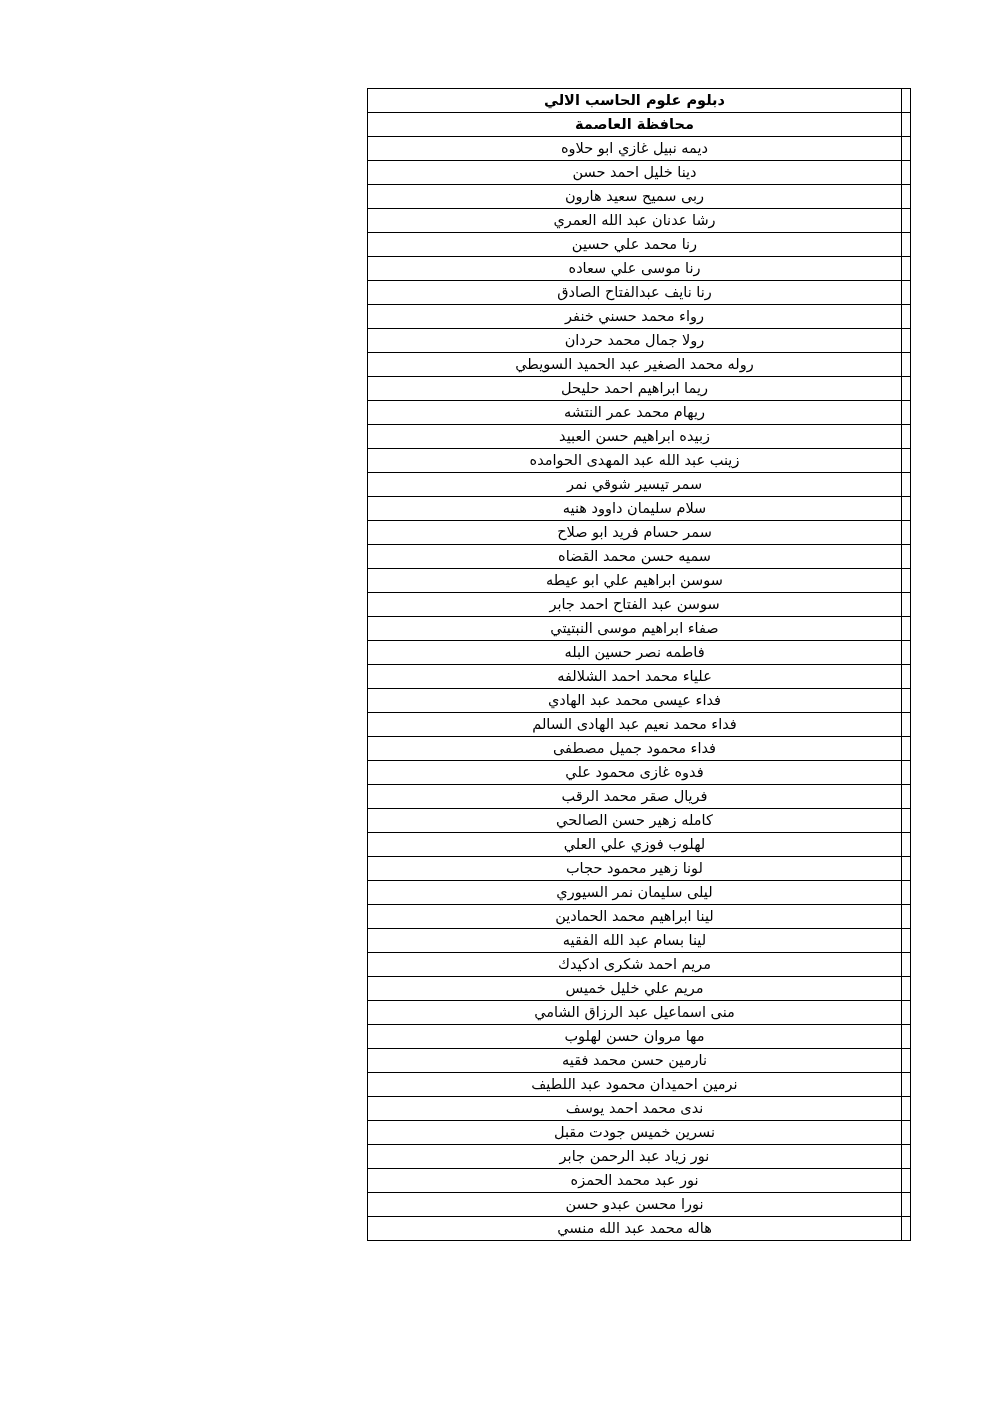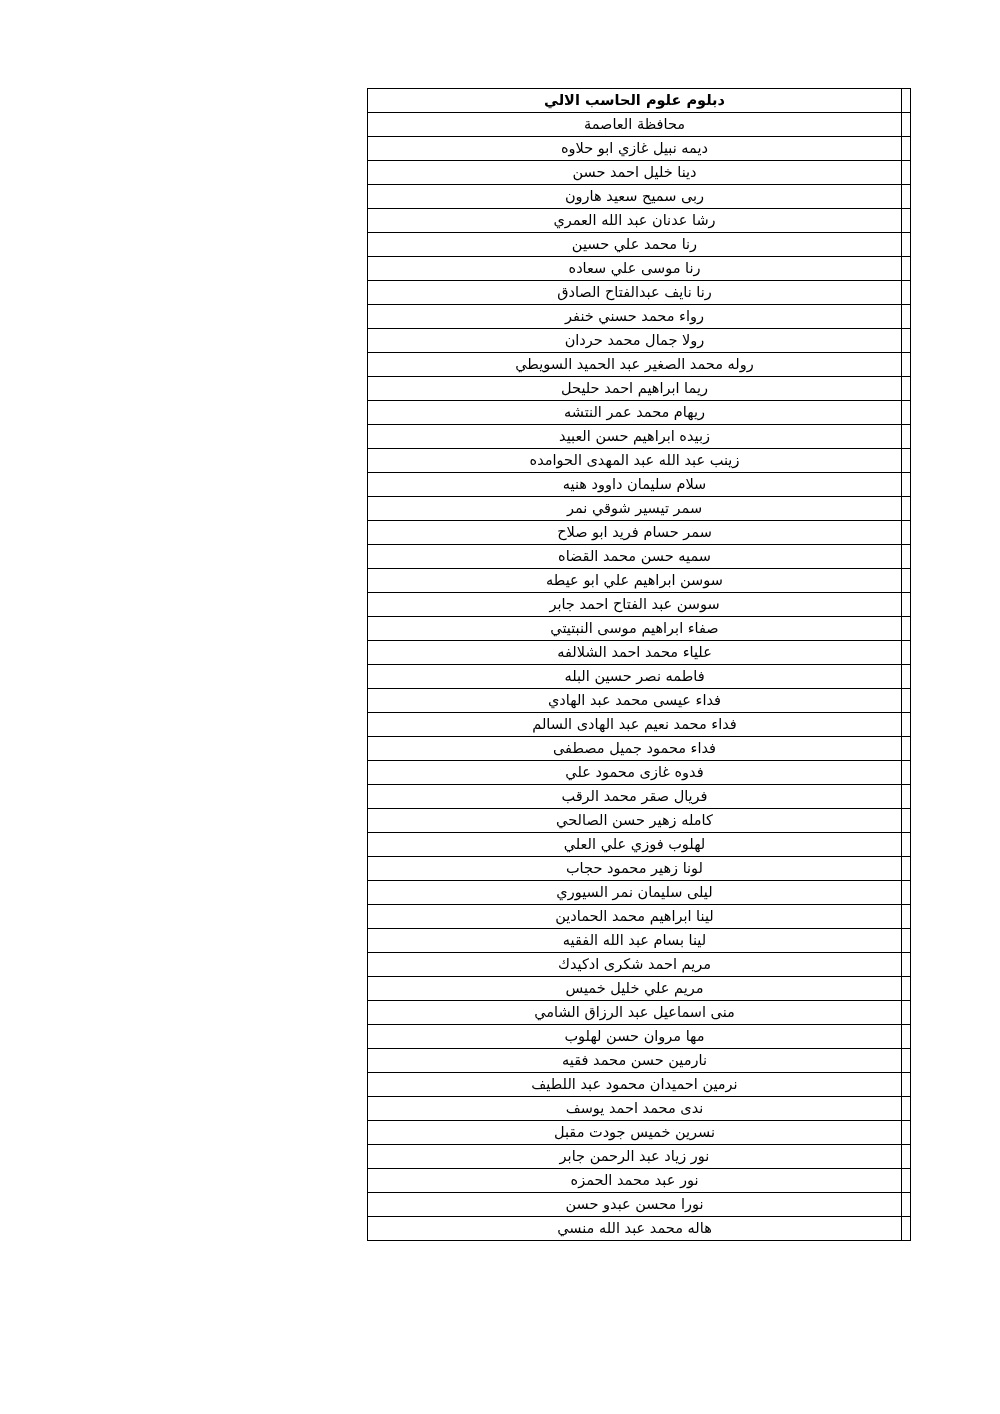--- a/index.html
+++ b/index.html
@@ -46,21 +46,21 @@
     padding: 0;
   }
   td.name-cell {
     font-weight: normal;
   }
   td.heading-cell {
     font-weight: bold;
     font-size: 15.5px;
   }
   td.subheading-cell {
-    font-weight: normal;
+    font-weight: bold;
     font-size: 15px;
   }
 </style>
 </head>
 <body>
 
 <div class="page">
   <div class="table-wrap">
     <table class="list">
       <tbody>
@@ -123,53 +123,53 @@
           <tr>
             <td class="label-cell"></td>
             <td class="name-cell">زبيده ابراهيم حسن العبيد</td>
           </tr>
           <tr>
             <td class="label-cell"></td>
             <td class="name-cell">زينب عبد الله عبد المهدى الحوامده</td>
           </tr>
           <tr>
             <td class="label-cell"></td>
+            <td class="name-cell">سمر تيسير شوقي نمر</td>
+          </tr>
+          <tr>
+            <td class="label-cell"></td>
             <td class="name-cell">سلام سليمان داوود هنيه</td>
           </tr>
           <tr>
             <td class="label-cell"></td>
-            <td class="name-cell">سمر تيسير شوقي نمر</td>
-          </tr>
-          <tr>
-            <td class="label-cell"></td>
             <td class="name-cell">سمر حسام فريد ابو صلاح</td>
           </tr>
           <tr>
             <td class="label-cell"></td>
             <td class="name-cell">سميه حسن محمد القضاه</td>
           </tr>
           <tr>
             <td class="label-cell"></td>
             <td class="name-cell">سوسن ابراهيم علي ابو عيطه</td>
           </tr>
           <tr>
             <td class="label-cell"></td>
             <td class="name-cell">سوسن عبد الفتاح احمد جابر</td>
           </tr>
           <tr>
             <td class="label-cell"></td>
             <td class="name-cell">صفاء ابراهيم موسى النبتيتي</td>
           </tr>
           <tr>
             <td class="label-cell"></td>
+            <td class="name-cell">فاطمه نصر حسين البله</td>
+          </tr>
+          <tr>
+            <td class="label-cell"></td>
             <td class="name-cell">علياء محمد احمد الشلالفه</td>
-          </tr>
-          <tr>
-            <td class="label-cell"></td>
-            <td class="name-cell">فاطمه نصر حسين البله</td>
           </tr>
           <tr>
             <td class="label-cell"></td>
             <td class="name-cell">فداء عيسى محمد عبد الهادي</td>
           </tr>
           <tr>
             <td class="label-cell"></td>
             <td class="name-cell">فداء محمد نعيم عبد الهادى السالم</td>
           </tr>
           <tr>

